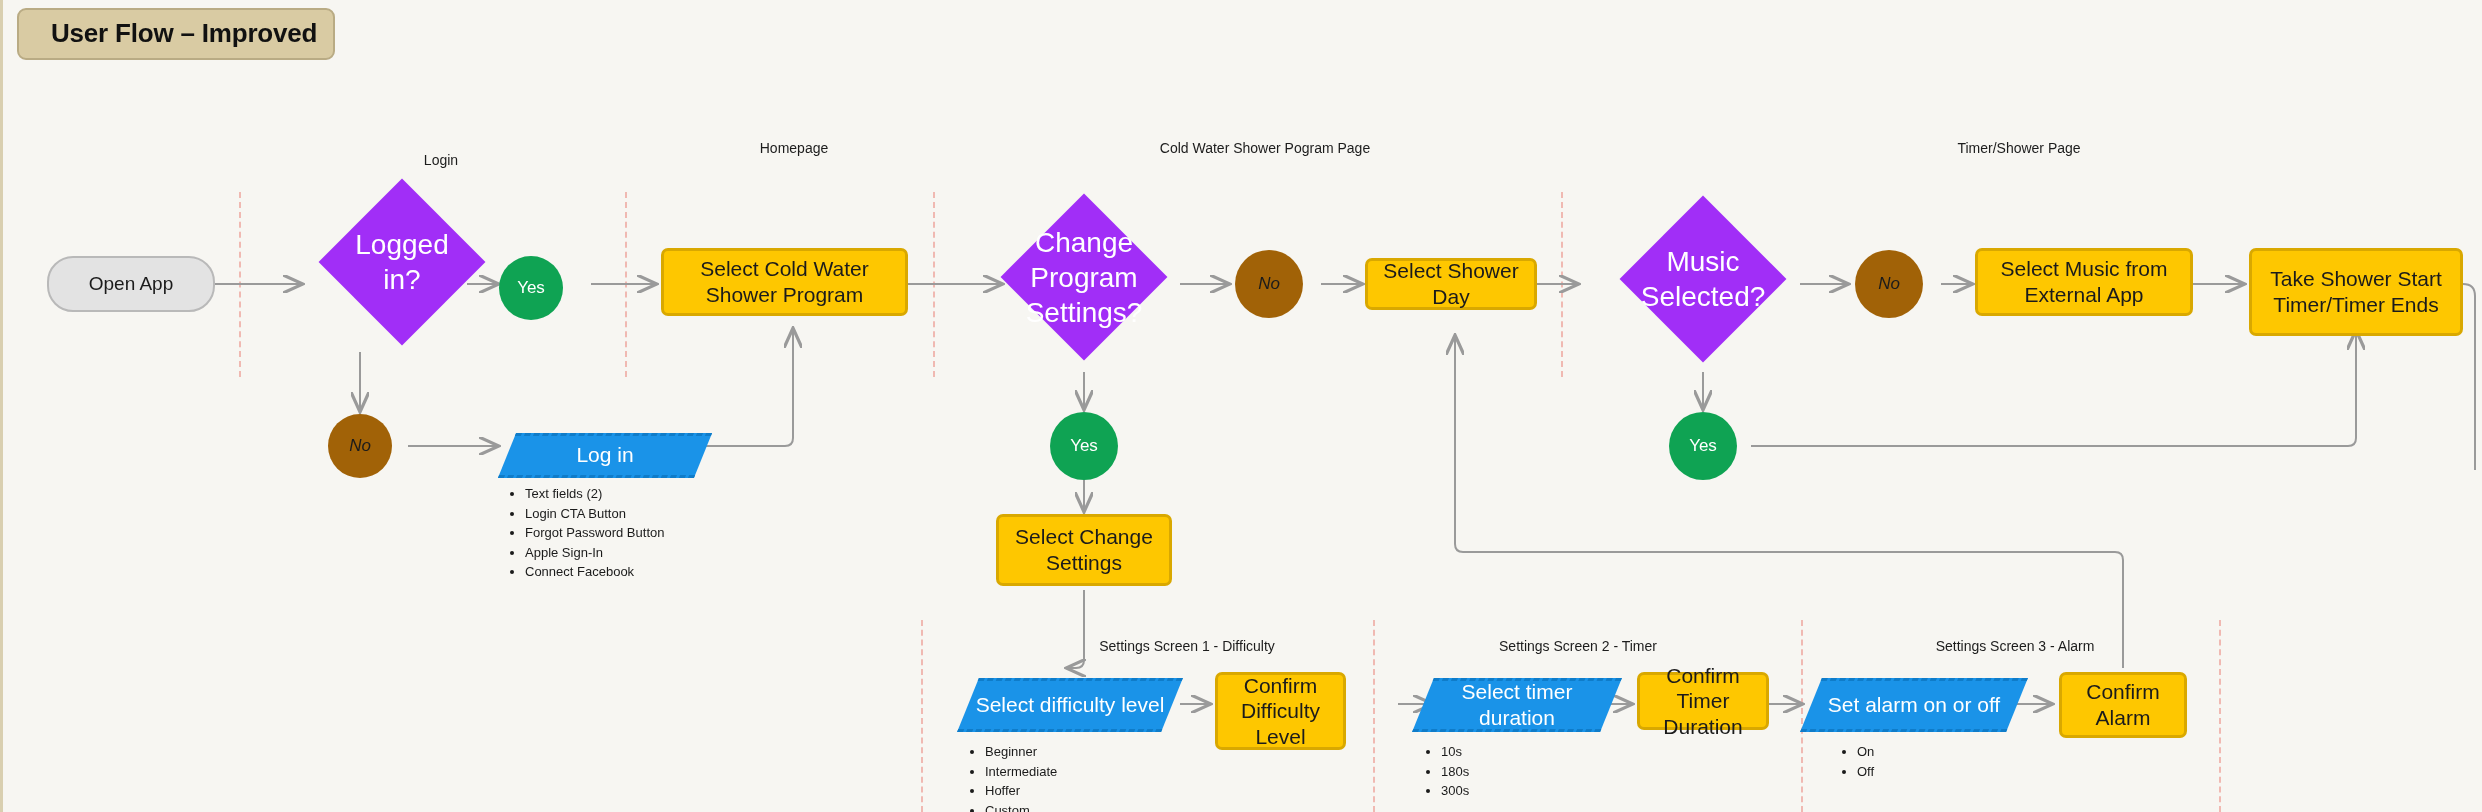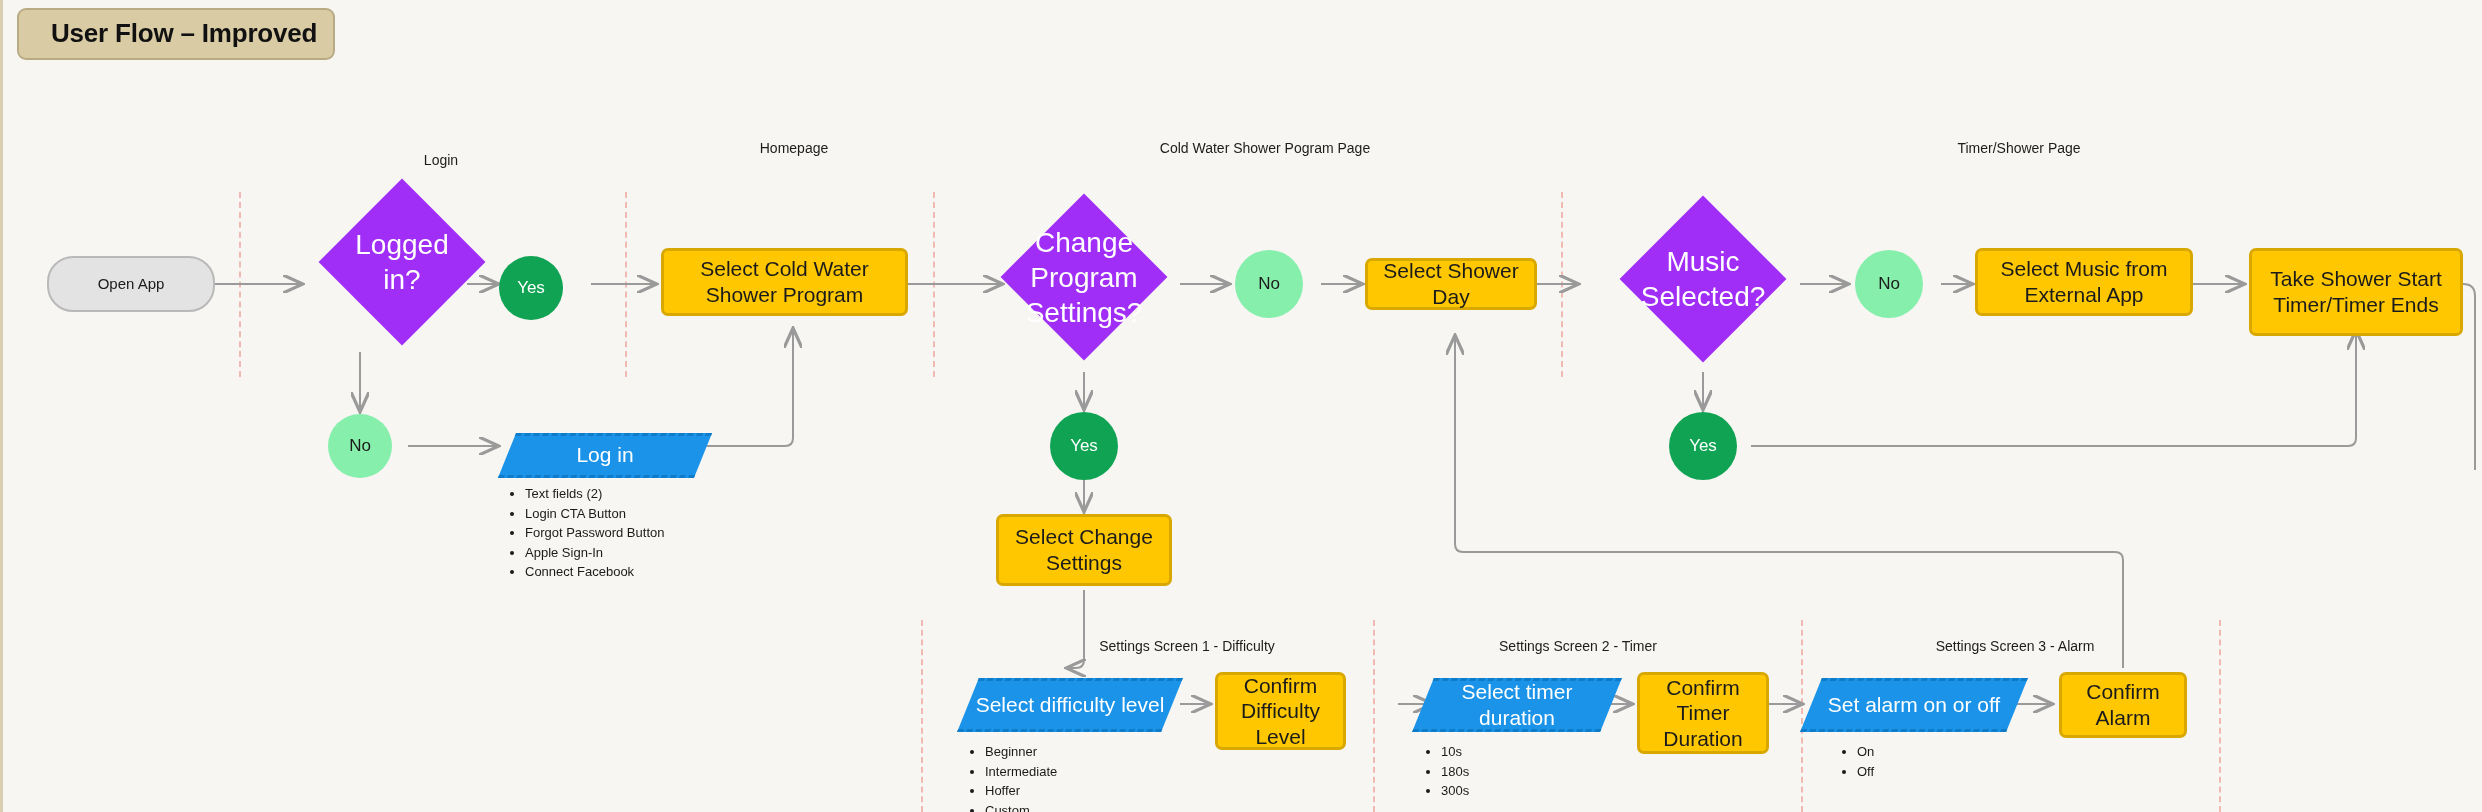--- a/index.html
+++ b/index.html
@@ -49,21 +49,21 @@
     display: flex; align-items: center; justify-content: center;
     text-align: center;
     line-height: 1.22;
   }
 
   
   .term {
     background: #e3e3e3;
     border: 2px solid #b9b9b9;
     border-radius: 26px;
-    font-size: 15px; color: #1b1b1b;
+    font-size: 19px; color: #1b1b1b;
   }
 
   
   .diamond-wrap { position: absolute; }
   .diamond-shape {
     position: absolute; left:0; top:0; width:100%; height:100%;
     background: #a12ef7;
     transform: rotate(45deg);
   }
   .diamond-text {
@@ -72,21 +72,21 @@
     color: #fff; font-size: 28px; line-height: 1.25; text-align:center;
     z-index: 2;
   }
 
   
   .circle {
     border-radius: 50%;
     font-size: 17px;
   }
   .circle.green { background: #0fa353; color: #fff; }
-  .circle.orange { background: #86efac; color: #1b1b1b; }
+  .circle.orange { background: #a16207; color: #1b1b1b; font-style: italic; }
 
   
   .proc {
     background: #fec700;
     border: 3px solid #d9a800;
     border-radius: 7px;
     font-size: 21px; color: #1b1b1b;
     padding: 4px 10px;
   }
 
@@ -268,21 +268,21 @@
   <div class="para-wrap" style="left:1420px; top:678px; width:188px; height:54px;">
     <div class="para-shape"></div>
     <div class="para-text">Select timer duration</div>
   </div>
   <ul class="bullets" style="left:1424px; top:742px;">
     <li>10s</li>
     <li>180s</li>
     <li>300s</li>
   </ul>
 
-  <div class="node proc" style="left:1634px; top:672px; width:132px; height:82px;">Confirm Timer Duration</div>
+  <div class="node proc" style="left:1634px; top:672px; width:132px; height:58px;">Confirm Timer Duration</div>
 
   <div class="para-wrap" style="left:1808px; top:678px; width:206px; height:54px;">
     <div class="para-shape"></div>
     <div class="para-text">Set alarm on or off</div>
   </div>
   <ul class="bullets" style="left:1840px; top:742px;">
     <li>On</li>
     <li>Off</li>
   </ul>
 

